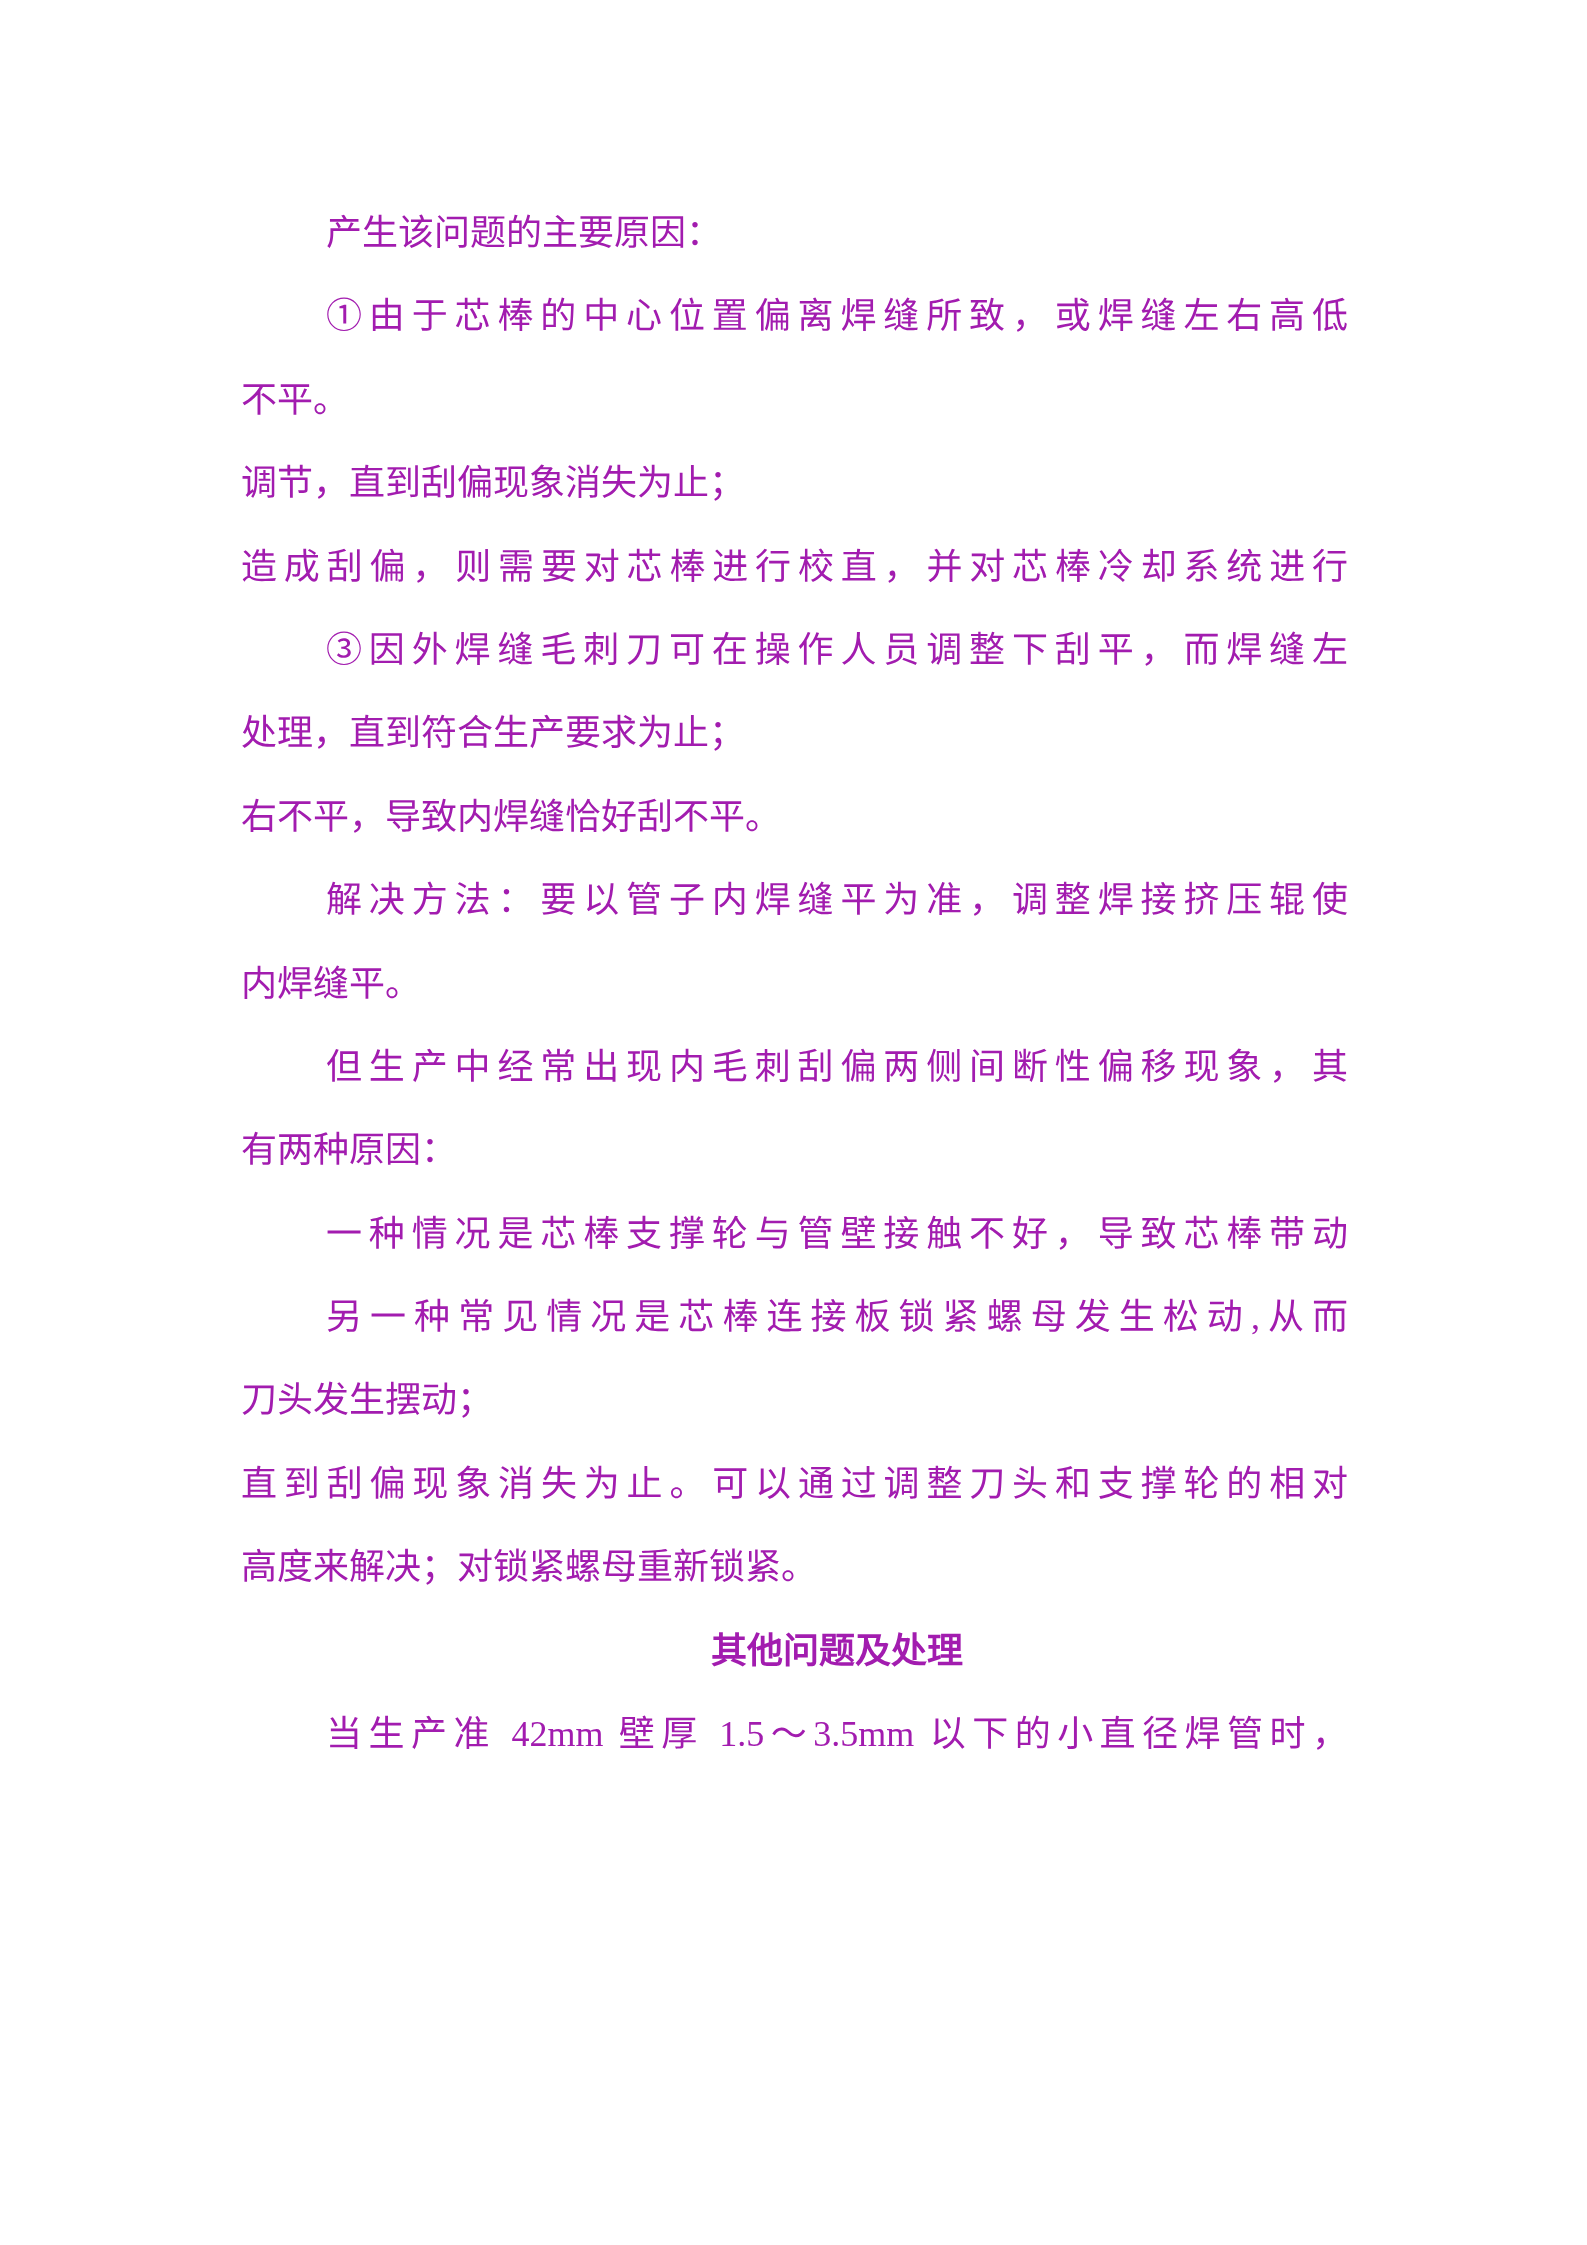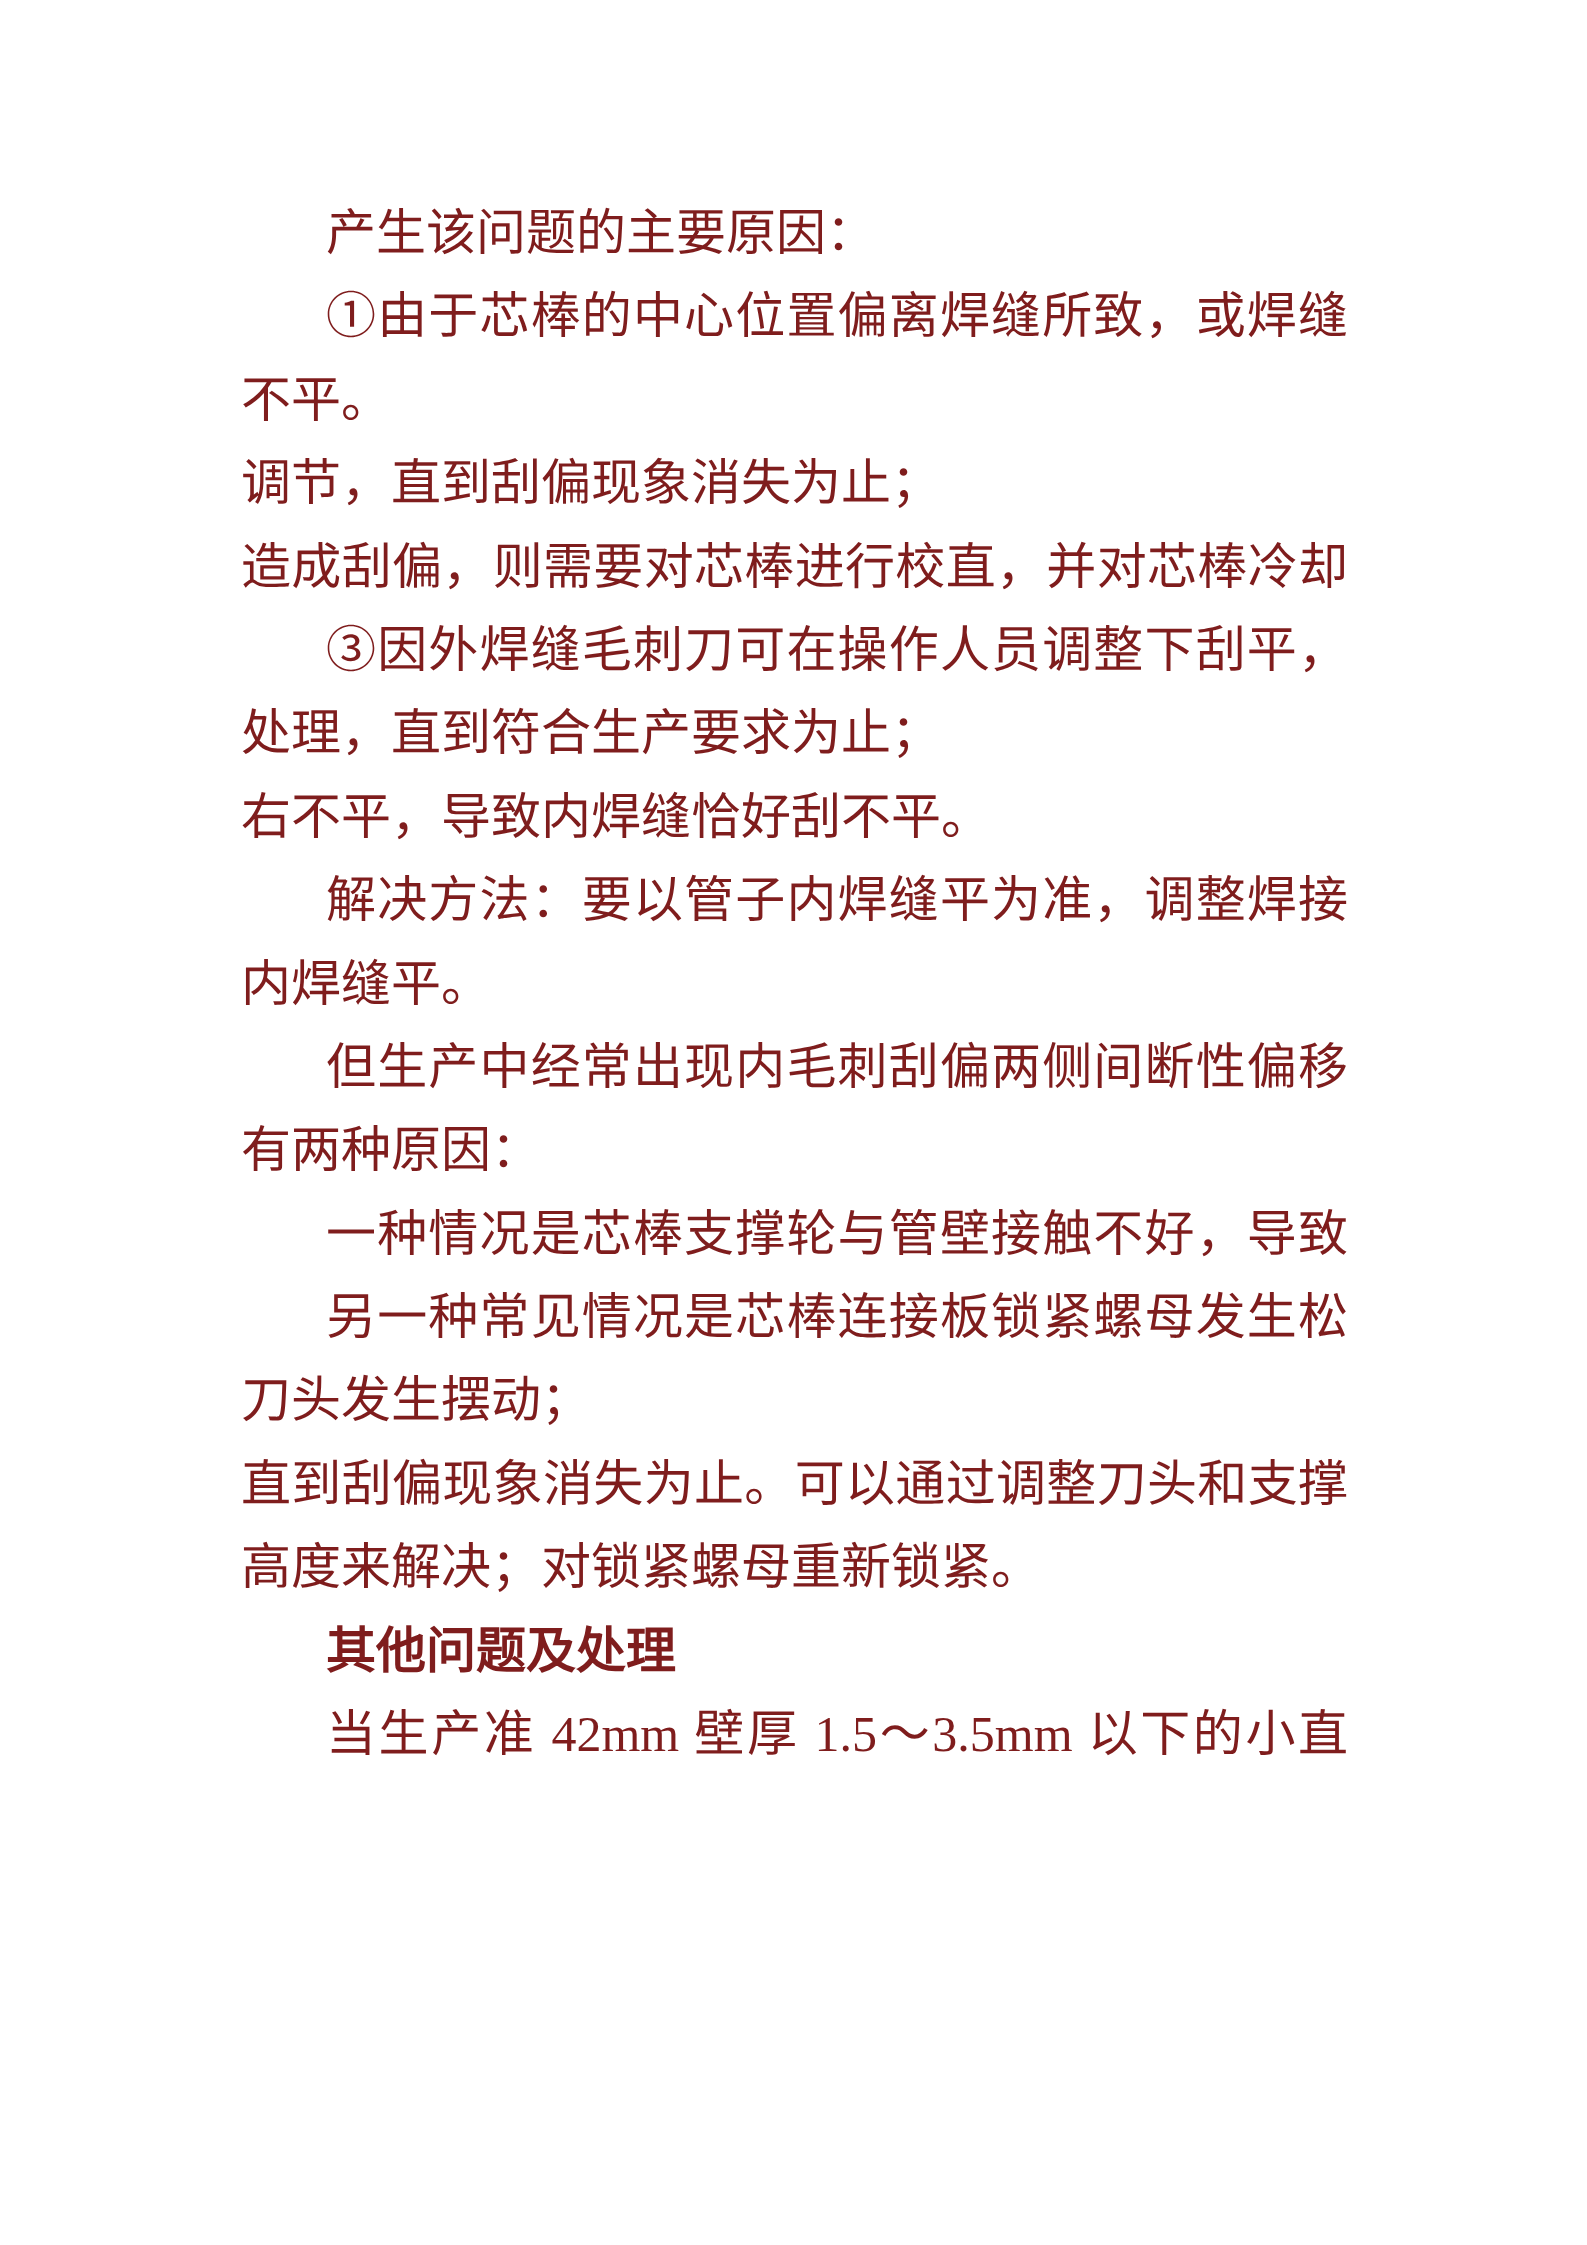--- a/index.html
+++ b/index.html
@@ -16,39 +16,40 @@
     font-family: "Liberation Serif", "DejaVu Serif", serif;
   }
   .content {
     position: absolute;
     left: 241px;
     top: 192px;
     width: 1107px;
     color: #000000;
   }
   .line {
-    font-size: 50px;
+    font-size: 36px;
     line-height: 83.4px;
     height: 83.4px;
-    color: #7f1d1d;
+    color: #a21caf;
     white-space: nowrap;
     letter-spacing: 0;
   }
   .line.full {
     white-space: normal;
     text-align: justify;
     -moz-text-align-last: justify;
     text-align-last: justify;
     overflow: hidden;
   }
   .line.indent {
     text-indent: 85px;
   }
   .line.bold {
     font-weight: bold;
+    text-align: center;
   }
 </style>
 </head>
 <body>
 
 <div class="page">
   <div class="content">
       <div class="line indent">产生该问题的主要原因：</div>
       <div class="line full indent">①由于芯棒的中心位置偏离焊缝所致，或焊缝左右高低</div>
       <div class="line">不平。</div>

